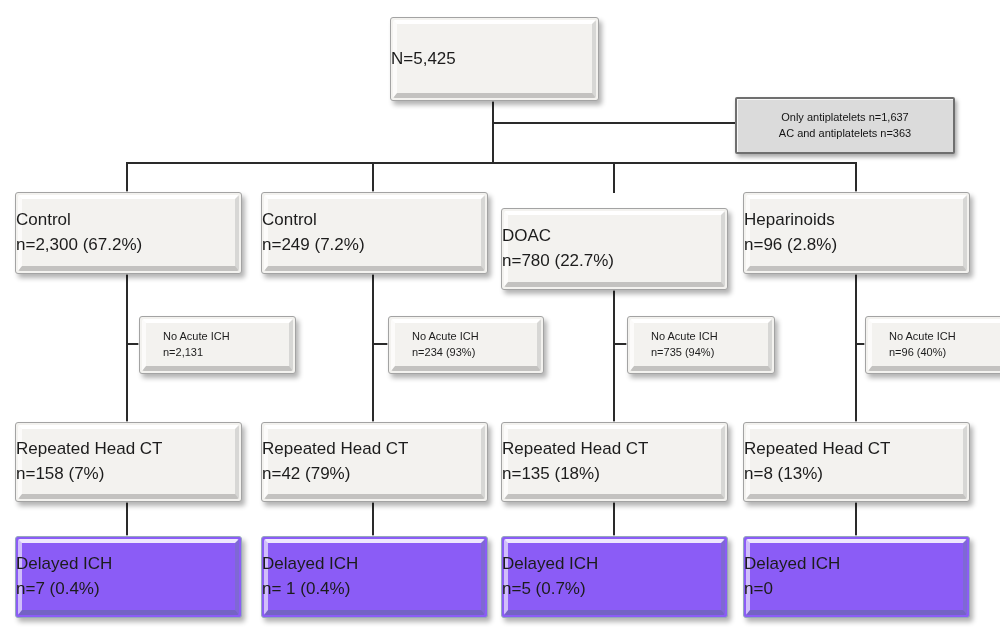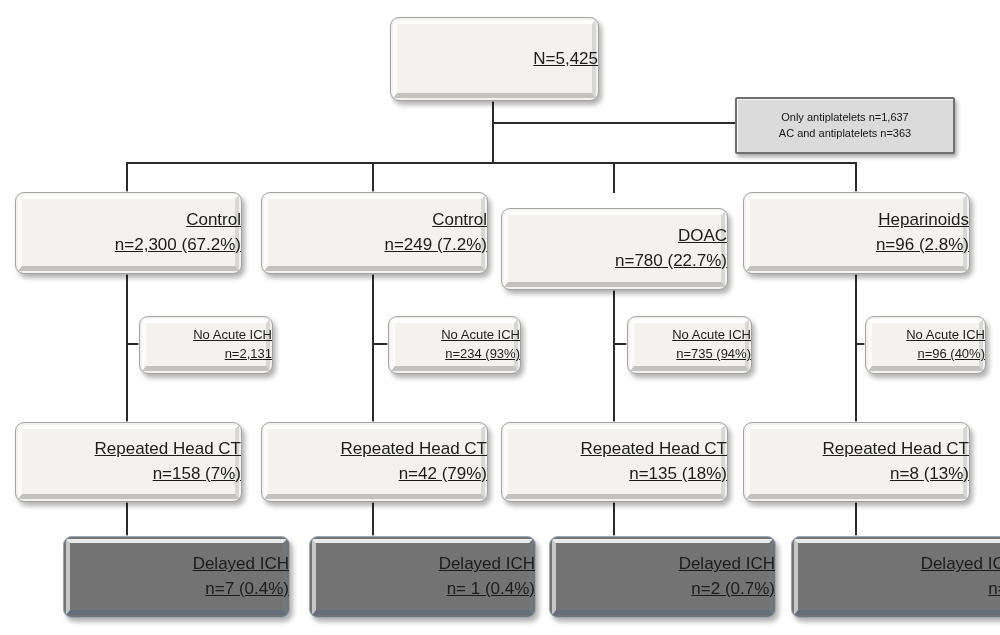--- a/index.html
+++ b/index.html
@@ -11,49 +11,48 @@
     font-family: "Liberation Sans", sans-serif;
     color: #1c1c1c;
     overflow: hidden;
   }
   .vline { position: absolute; width: 2px; background: #2a2a2a; }
   .hline { position: absolute; height: 2px; background: #2a2a2a; }
   .box {
     position: absolute;
     display: flex;
     flex-direction: column;
-    align-items: flex-end;
+    align-items: flex-start;
     justify-content: center;
     text-align: center;
     background: #f3f2ef;
     border: 1px solid #a3a3a3;
-    border-radius: 9px;
+    border-radius: 3px;
     box-shadow: 3px 4px 5px rgba(0,0,0,0.30), 0 0 0 1px rgba(255,255,255,0.65);
-    text-decoration: underline;
   }
   .box::before {
     content: "";
     position: absolute;
     inset: 2px;
     border-radius: 2px;
     border-top: 4px solid rgba(255,255,255,0.95);
     border-left: 4px solid rgba(255,255,255,0.70);
     border-bottom: 5px solid rgba(122,122,122,0.40);
     border-right: 4px solid rgba(150,150,150,0.30);
     pointer-events: none;
   }
-  .box.blue { background: #737373; border-color: #95a8bc; margin-left: 48px; }
+  .box.blue { background: #8b5cf6; border-color: #95a8bc; }
   .box.blue::before {
     border-top-color: rgba(255,255,255,0.85);
     border-left-color: rgba(255,255,255,0.60);
     border-bottom-color: rgba(88,108,134,0.45);
     border-right-color: rgba(108,128,152,0.35);
   }
   .lg { font-size: 17px; line-height: 1.45; }
-  .sm { font-size: 13px; line-height: 1.45; }
+  .sm { font-size: 11px; line-height: 1.45; padding-left: 23px; }
   .note {
     position: absolute;
     display: flex;
     flex-direction: column;
     align-items: center;
     justify-content: center;
     text-align: center;
     background: #dbdbdb;
     border: 2px solid #6f6f6f;
     border-radius: 2px;
@@ -143,21 +142,21 @@
   <div class="box sm" style="left:627px;top:316px;width:123px;height:56px">
     <div class="txt">No Acute ICH</div>
     <div class="txt">n=735 (94%)</div>
   </div>
   <div class="box lg" style="left:501px;top:422px;width:225px;height:78px">
     <div class="txt">Repeated Head CT</div>
     <div class="txt">n=135 (18%)</div>
   </div>
   <div class="box lg blue" style="left:501px;top:536px;width:225px;height:80px">
     <div class="txt">Delayed ICH</div>
-    <div class="txt">n=2 (0.7%)</div>
+    <div class="txt">n=5 (0.7%)</div>
   </div>
 
   <div class="box lg" style="left:743px;top:192px;width:225px;height:80px">
     <div class="txt">Heparinoids</div>
     <div class="txt">n=96 (2.8%)</div>
   </div>
   <div class="box sm" style="left:865px;top:316px;width:119px;height:56px">
     <div class="txt">No Acute ICH</div>
     <div class="txt">n=96 (40%)</div>
   </div>

